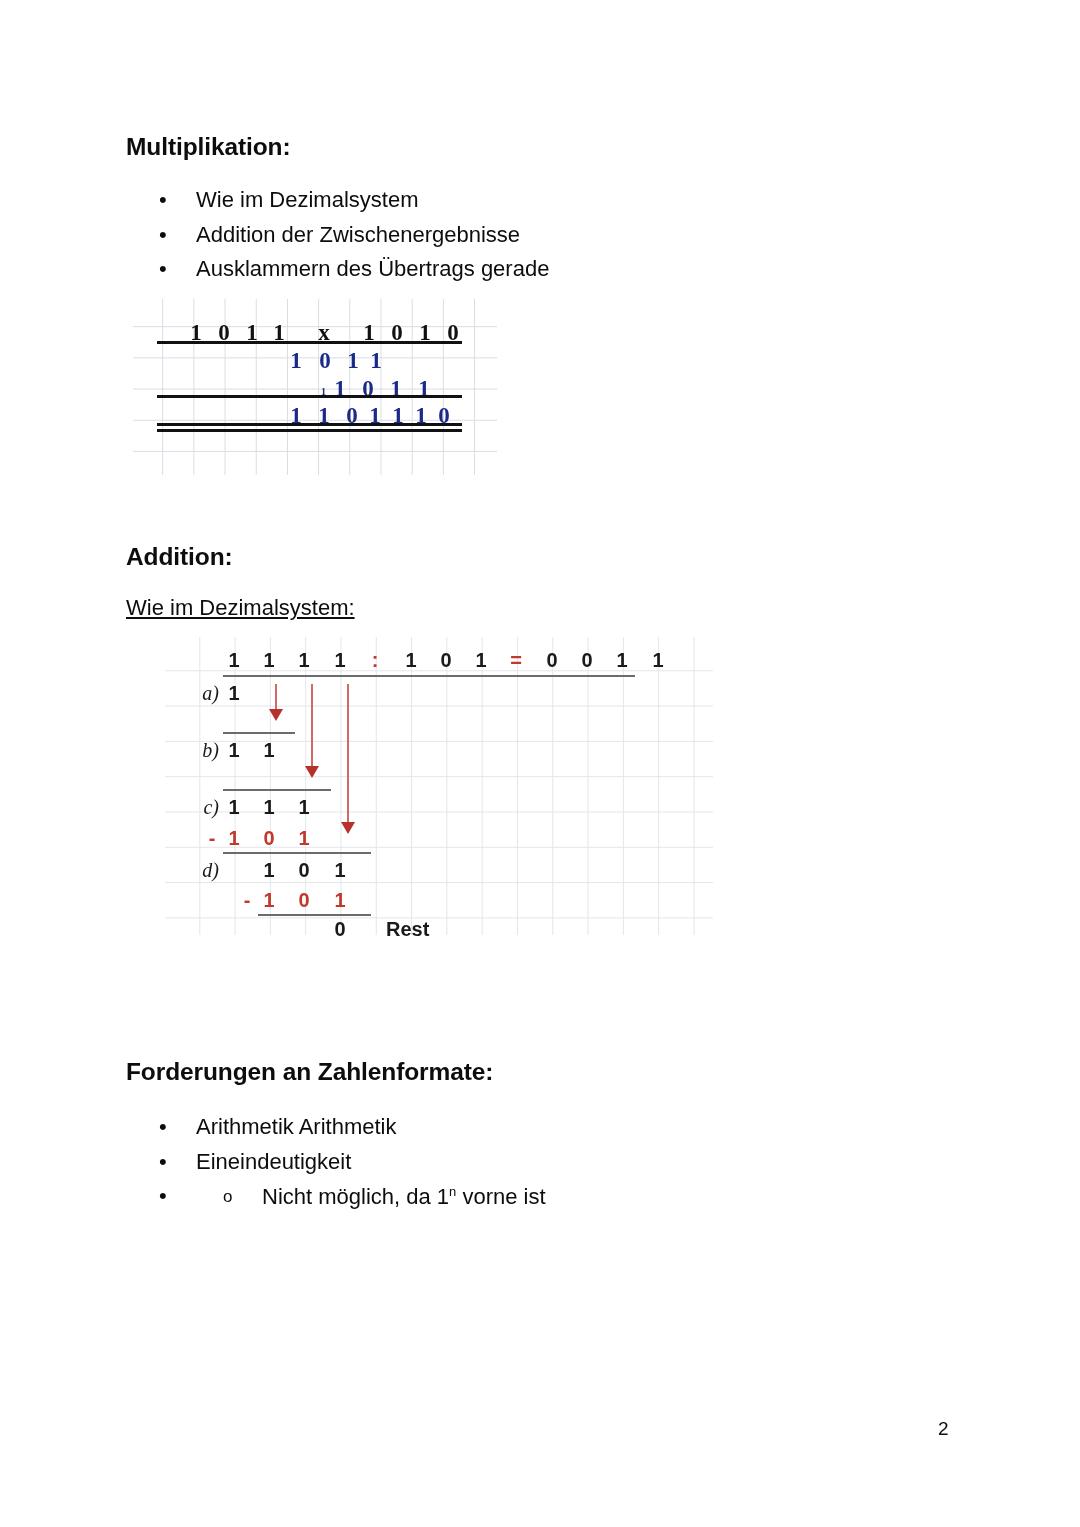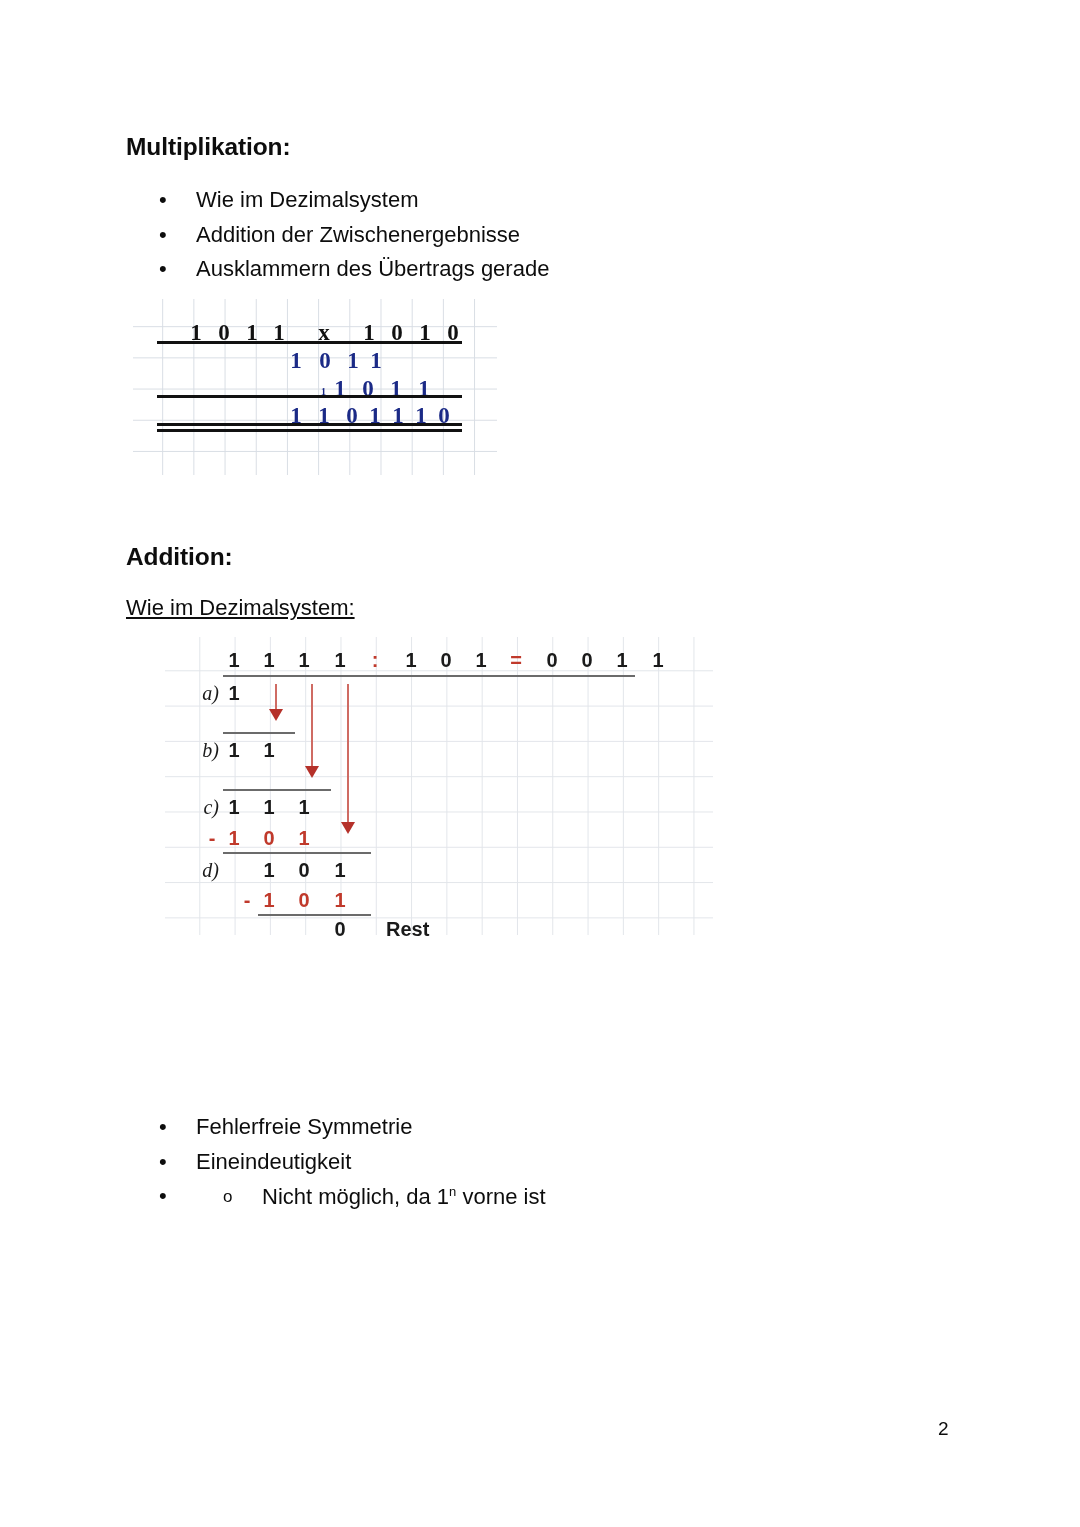--- a/index.html
+++ b/index.html
@@ -326,25 +326,26 @@
     <div class="d-cell d-red" style="left:92px;  top:253px;">1</div>
     <div class="d-cell d-red" style="left:127px; top:253px;">0</div>
     <div class="d-cell d-red" style="left:163px; top:253px;">1</div>
 
     <div class="d-rule" style="left:93px; top:277px; width:113px;"></div>
 
     <div class="d-cell d-black" style="left:163px; top:282px;">0</div>
     <div class="d-rest" style="left:200px; top:282px;margin-left:21px;">Rest</div>
   </div>
 
+  <div class="h-section" style="left:126px; top:1058px;">Forderungen an Zahlenformate:</div>
 
   <ul class="bullets" style="left:159px; top:1110px;">
     <li>
       <span class="bul">•</span>
-      <span>Fehlerfreie Symmetrie</span>
+      <span>Arithmetik Arithmetik</span>
     </li>
     <li>
       <span class="bul">•</span>
       <span>Eineindeutigkeit</span>
     </li>
     <li>
       <span class="bul">•</span>
     </li>
     <li class="sub">
       <span class="bul">o</span>

